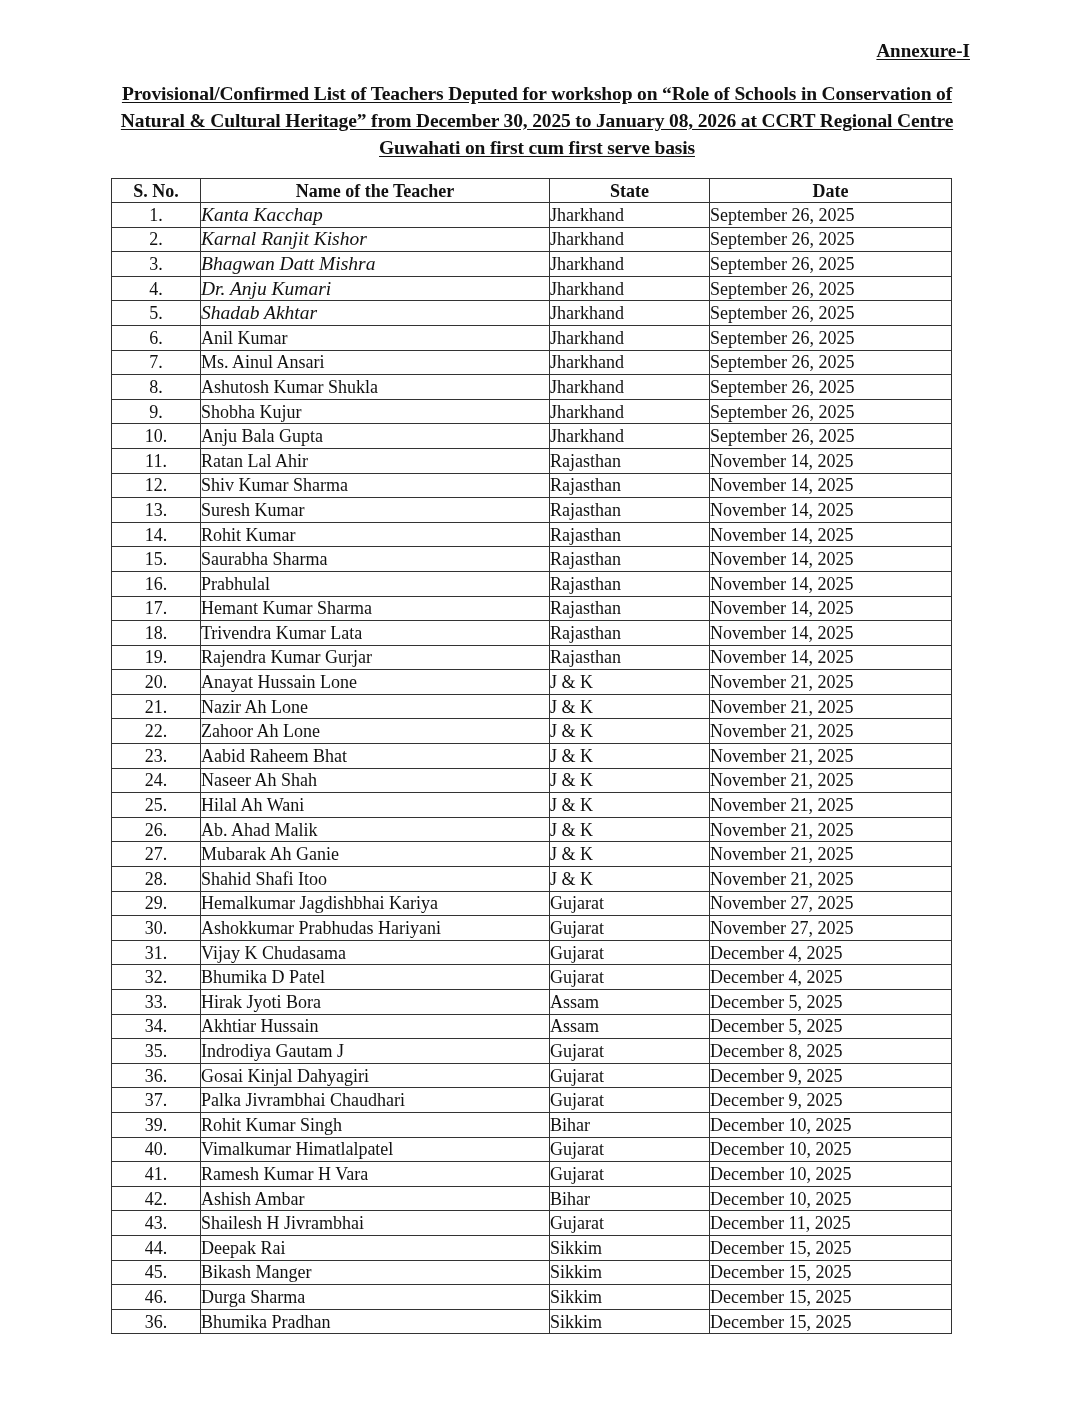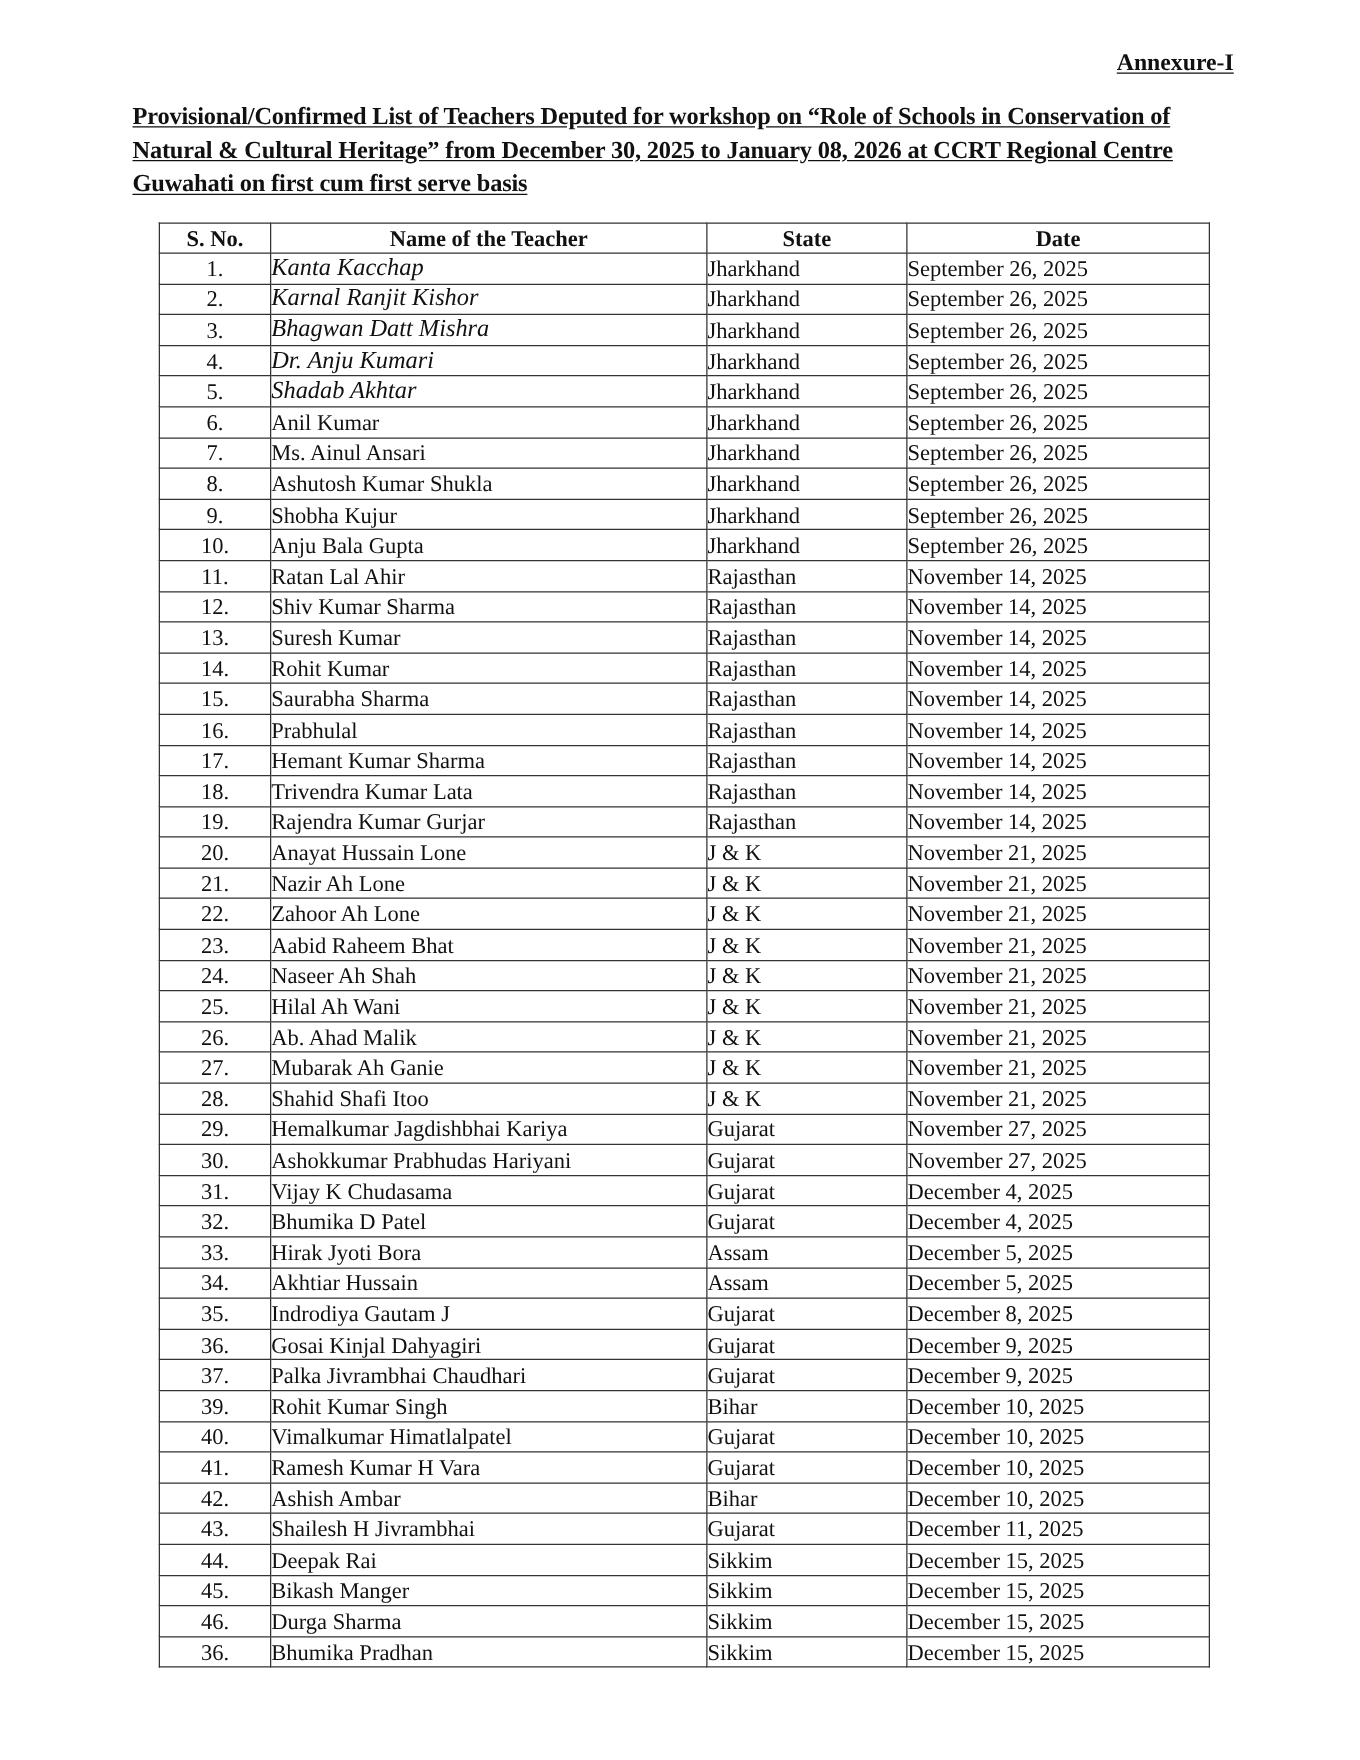--- a/index.html
+++ b/index.html
@@ -11,42 +11,43 @@
       width: 1088px;
       height: 1408px;
       position: relative;
       font-family: "Liberation Serif", "DejaVu Serif", serif;
       color: #111111;
       overflow: hidden;
     }
     .annexure {
       position: absolute;
       top: 40px;
-      right: 101px;
+      right: 118px;
       font-weight: bold;
       font-size: 19px;
       text-decoration: underline;
       text-underline-offset: 2px;
     }
     .title {
       position: absolute;
       top: 80px;
       left: 106px;
       width: 862px;
+      text-align: center;
       font-weight: bold;
       font-size: 19.5px;
       line-height: 27px;
       text-decoration: underline;
       text-underline-offset: 2px;
       letter-spacing: -0.15px;
     }
     table.list {
       position: absolute;
       top: 178px;
-      left: 127px;
+      left: 111px;
       width: 840px;
       border-collapse: collapse;
       table-layout: fixed;
       font-size: 18px;
     }
     table.list th, table.list td {
       border: 1.3px solid #333333;
       padding: 0;
       height: 23.6px;
       line-height: 22px;

